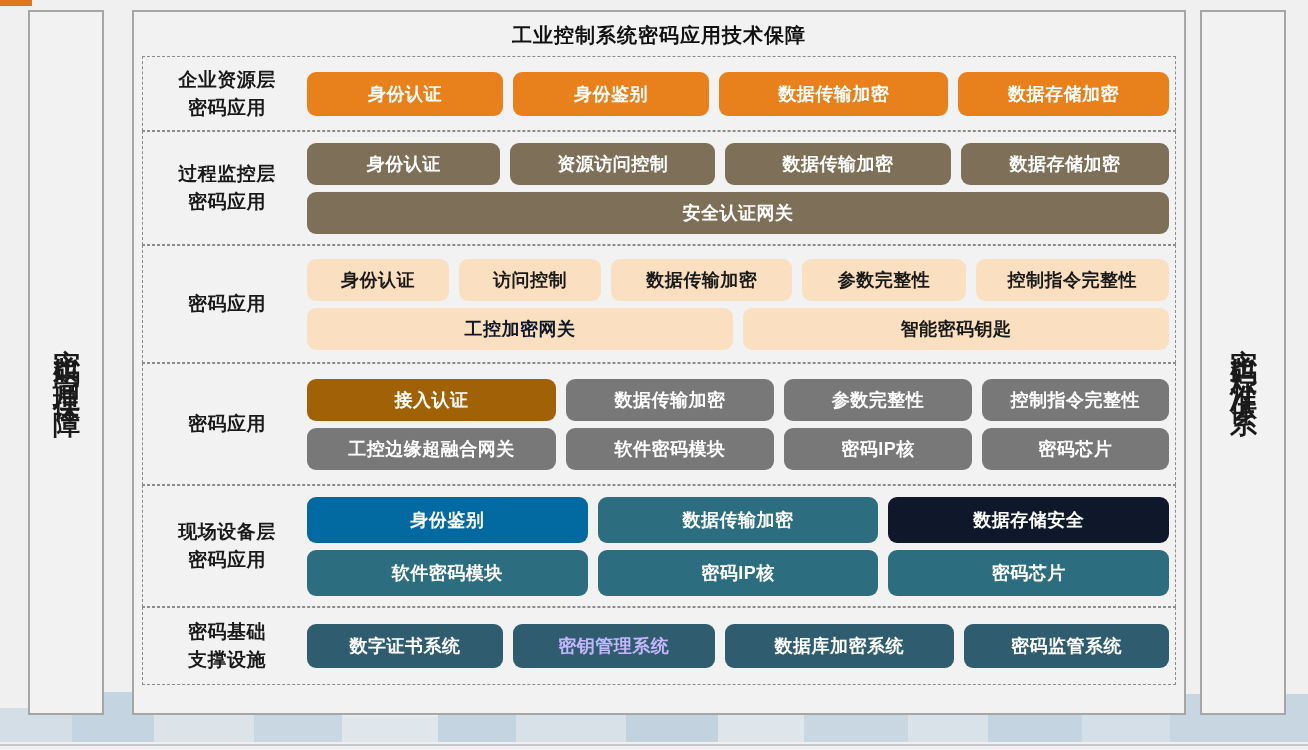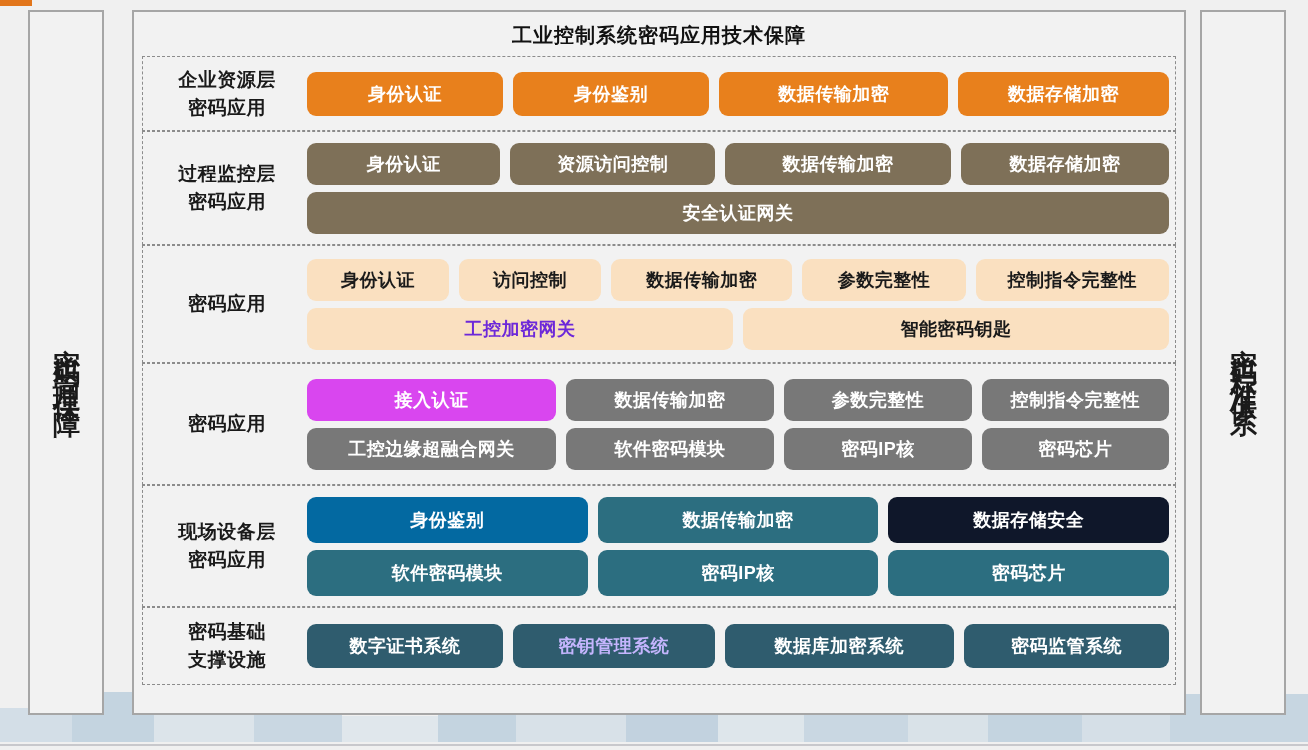--- a/index.html
+++ b/index.html
@@ -247,32 +247,32 @@
           </div>
           <div class="layer-body">
             <div class="btn-row">
               <div class="pill h-b dark-text" style="flex: 0.86 1 0px; background: rgb(250, 224, 192); color: rgb(26, 26, 26);">身份认证</div>
               <div class="pill h-b dark-text" style="flex: 0.86 1 0px; background: rgb(250, 224, 192); color: rgb(26, 26, 26);">访问控制</div>
               <div class="pill h-b dark-text" style="flex: 1.12 1 0px; background: rgb(250, 224, 192); color: rgb(26, 26, 26);">数据传输加密</div>
               <div class="pill h-b dark-text" style="flex: 1 1 0px; background: rgb(250, 224, 192); color: rgb(26, 26, 26);">参数完整性</div>
               <div class="pill h-b dark-text" style="flex: 1.2 1 0px; background: rgb(250, 224, 192); color: rgb(26, 26, 26);">控制指令完整性</div>
             </div>
             <div class="btn-row">
-              <div class="pill h-b dark-text" style="flex: 1 1 0px; background: rgb(250, 224, 192); color: #6d28d9;">工控加密网关</div>
+              <div class="pill h-b dark-text" style="flex: 1 1 0px; background: rgb(250, 224, 192); color: #0f172a;">工控加密网关</div>
               <div class="pill h-b dark-text" style="flex: 1 1 0px; background: rgb(250, 224, 192); color: rgb(26, 26, 26);">智能密码钥匙</div>
             </div>
           </div>
         </div>
         <div class="layer h4">
           <div class="layer-label">
             <span>密码应用</span>
           </div>
           <div class="layer-body">
             <div class="btn-row">
-              <div class="pill h-b" style="flex: 1.35 1 0px; background: #d946ef; color: rgb(255, 255, 255);">接入认证</div>
+              <div class="pill h-b" style="flex: 1.35 1 0px; background: #a16207; color: rgb(255, 255, 255);">接入认证</div>
               <div class="pill h-b" style="flex: 1.12 1 0px; background: rgb(120, 120, 120); color: rgb(255, 255, 255);">数据传输加密</div>
               <div class="pill h-b" style="flex: 1 1 0px; background: rgb(120, 120, 120); color: rgb(255, 255, 255);">参数完整性</div>
               <div class="pill h-b" style="flex: 1 1 0px; background: rgb(120, 120, 120); color: rgb(255, 255, 255);">控制指令完整性</div>
             </div>
             <div class="btn-row">
               <div class="pill h-b" style="flex: 1.35 1 0px; background: rgb(120, 120, 120); color: rgb(255, 255, 255);">工控边缘超融合网关</div>
               <div class="pill h-b" style="flex: 1.12 1 0px; background: rgb(120, 120, 120); color: rgb(255, 255, 255);">软件密码模块</div>
               <div class="pill h-b" style="flex: 1 1 0px; background: rgb(120, 120, 120); color: rgb(255, 255, 255);">密码IP核</div>
               <div class="pill h-b" style="flex: 1 1 0px; background: rgb(120, 120, 120); color: rgb(255, 255, 255);">密码芯片</div>
             </div>

